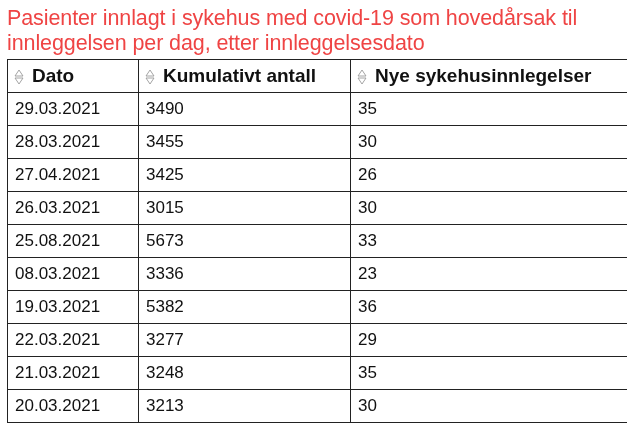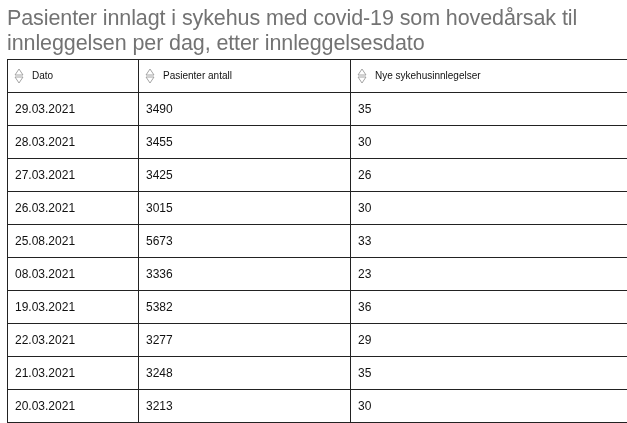--- a/index.html
+++ b/index.html
@@ -1,23 +1,23 @@
 <!DOCTYPE html>
 <html><head>
   <meta charset="utf-8">
   <style>
     html, body { margin: 0; padding: 0; background: #ffffff; }
     body { width: 627px; height: 423px; overflow: hidden; position: relative; font-family: "Liberation Sans", "DejaVu Sans", sans-serif; color: #111; }
-    .title { position: absolute; left: 7px; top: 6px; font-size: 21.5px; line-height: 25px; font-weight: normal; color: #737373; letter-spacing: -0.1px; margin: 0; width: 620px; }
+    .title { position: absolute; left: 7px; top: 6px; font-size: 21.5px; line-height: 25px; font-weight: normal; color: #ef4444; letter-spacing: -0.1px; margin: 0; width: 620px; }
     table { position: absolute; left: 7px; top: 59px; border-collapse: collapse; width: 640px; table-layout: fixed; }
     col.c1 { width: 131px; }
     col.c2 { width: 212px; }
     col.c3 { width: 297px; }
-    th, td { border: 1px solid #222; height: 32px; padding: 0 0 0 7px; text-align: left; font-size: 12px; font-weight: normal; vertical-align: middle; white-space: nowrap; overflow: hidden; }
-    th { font-size: 10px; }
+    th, td { border: 1px solid #222; height: 32px; padding: 0 0 0 7px; text-align: left; font-size: 17px; font-weight: normal; vertical-align: middle; white-space: nowrap; overflow: hidden; }
+    th { font-size: 19px; font-weight: bold; }
     .sort { display: inline-block; width: 10px; height: 18px; vertical-align: middle; margin-right: 8px; margin-left: -1px; }
     .sort svg { display: block; }
   </style>
 </head>
 <body>
 
 <h1 class="title">Pasienter innlagt i sykehus med covid-19 som hovedårsak til innleggelsen per dag, etter innleggelsesdato</h1>
 
 <table>
   <colgroup>
@@ -34,21 +34,21 @@
               <path d="M1 10 L5 16 L9 10 Z" fill="none" stroke="#9a9a9a" stroke-width="0.9"></path>
             </svg>
         </span><span>Dato</span>
       </th>
       <th>
         <span class="sort">
           <svg width="10" height="18" viewBox="0 0 10 18">
               <path d="M1 8 L5 2 L9 8 Z" fill="none" stroke="#9a9a9a" stroke-width="0.9"></path>
               <path d="M1 10 L5 16 L9 10 Z" fill="none" stroke="#9a9a9a" stroke-width="0.9"></path>
             </svg>
-        </span><span>Pasienter antall</span>
+        </span><span>Kumulativt antall</span>
       </th>
       <th>
         <span class="sort">
           <svg width="10" height="18" viewBox="0 0 10 18">
               <path d="M1 8 L5 2 L9 8 Z" fill="none" stroke="#9a9a9a" stroke-width="0.9"></path>
               <path d="M1 10 L5 16 L9 10 Z" fill="none" stroke="#9a9a9a" stroke-width="0.9"></path>
             </svg>
         </span><span>Nye sykehusinnlegelser</span>
       </th>
     </tr>
@@ -58,21 +58,21 @@
         <td>29.03.2021</td>
         <td>3490</td>
         <td>35</td>
       </tr>
     <tr>
         <td>28.03.2021</td>
         <td>3455</td>
         <td>30</td>
       </tr>
     <tr>
-        <td>27.03.2021</td>
+        <td>27.04.2021</td>
         <td>3425</td>
         <td>26</td>
       </tr>
     <tr>
         <td>26.03.2021</td>
         <td>3015</td>
         <td>30</td>
       </tr>
     <tr>
         <td>25.08.2021</td>

